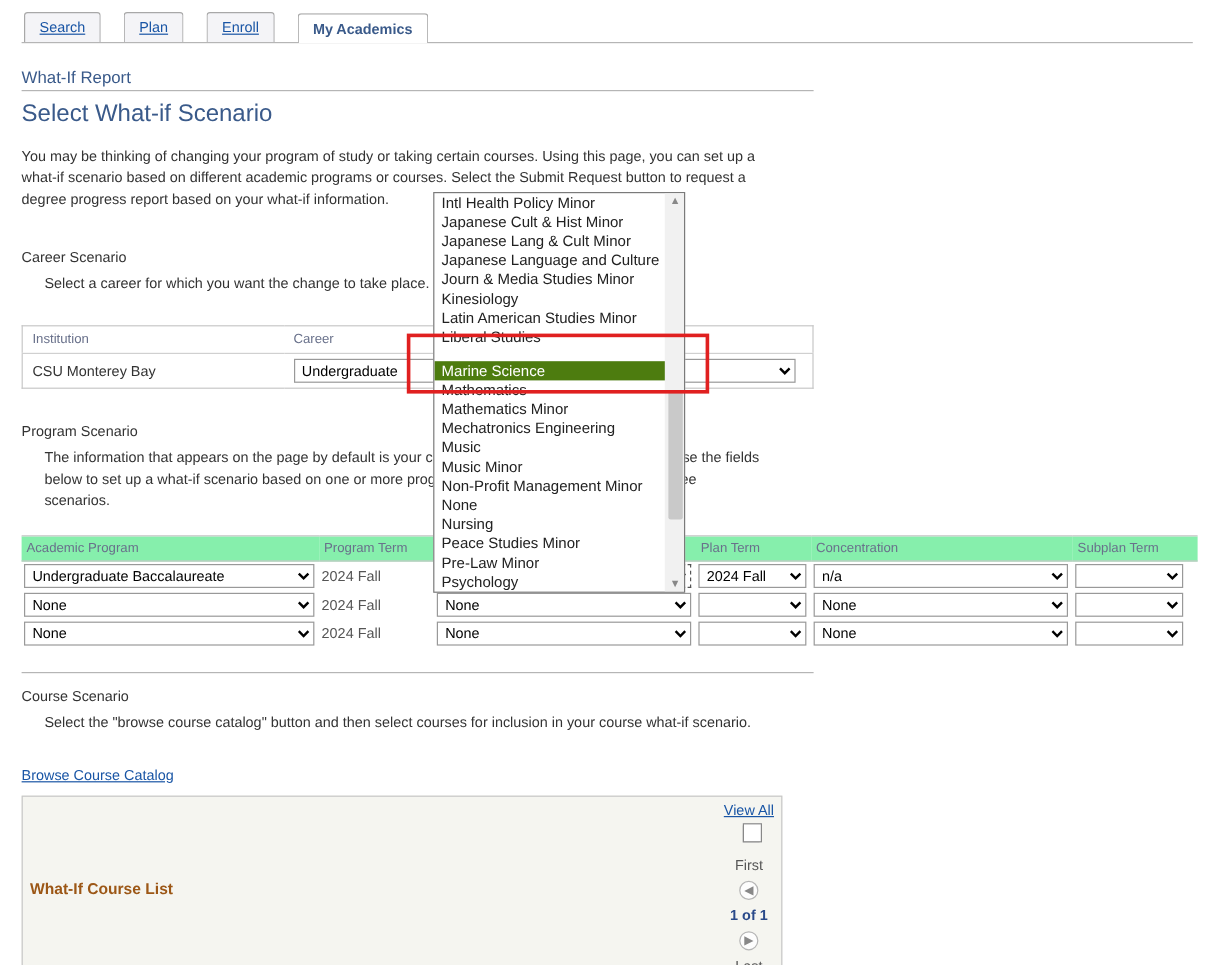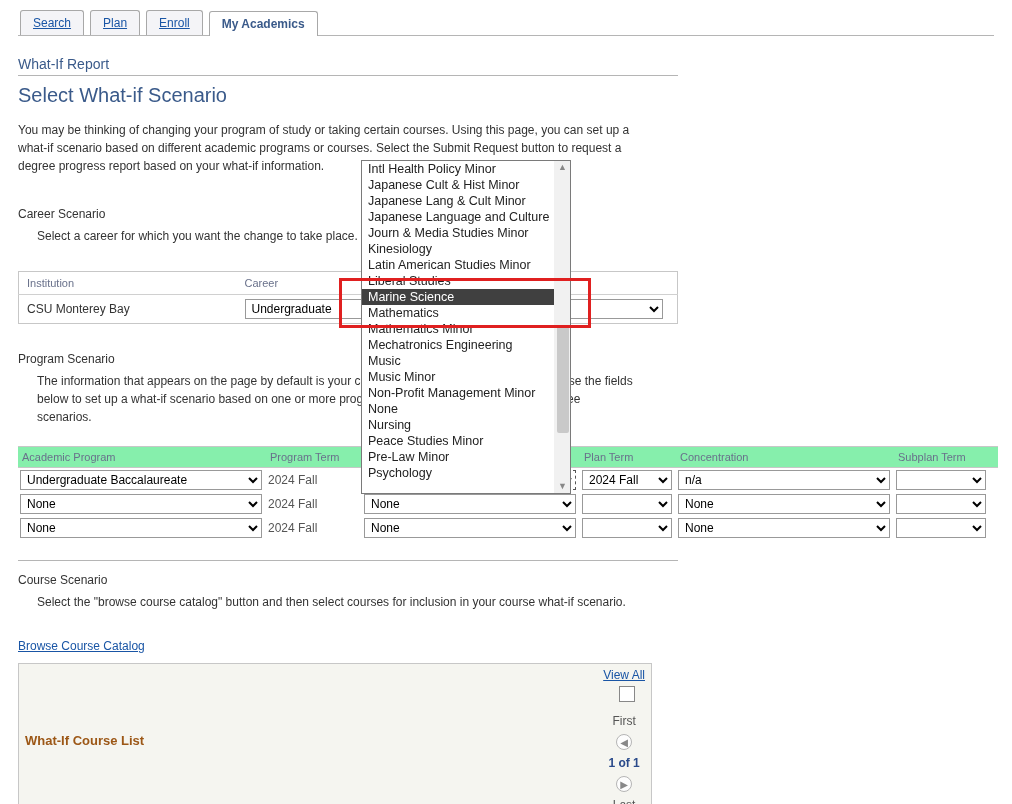--- a/index.html
+++ b/index.html
@@ -6,21 +6,21 @@
   body {
     margin: 0;
     padding: 10px 18px;
     font-family: Arial, Helvetica, sans-serif;
     font-size: 12px;
     color: #333;
     background: #fff;
   }
   .tabs {
     display: flex;
-    gap: 6px;
+    gap: 19px;
     border-bottom: 1px solid #b5b5b5;
     padding-left: 2px;
   }
   .tab {
     border: 1px solid #a8a8a8;
     border-bottom: none;
     padding: 5px 12px;
     background: #f4f4f7;
     font-size: 12px;
     color: #1955a5;
@@ -160,21 +160,21 @@
     overflow: hidden;
     z-index: 20;
   }
   .dropdown-box .opt {
     padding: 1px 6px;
     font-size: 12.5px;
     color: #222;
     white-space: nowrap;
     cursor: pointer;
   }
-  .dropdown-box .opt.hl { background: #404040; color: #fff; }
+  .dropdown-box .opt.hl { background: #4d7c0f; color: #fff; margin-top: 12px; }
   .dropdown-scrollbar {
     position: absolute;
     right: 0; top: 0;
     width: 16px; height: 100%;
     background: #f1f1f1;
   }
   .dropdown-thumb {
     position: absolute;
     right: 1px;
     top: 164px;

